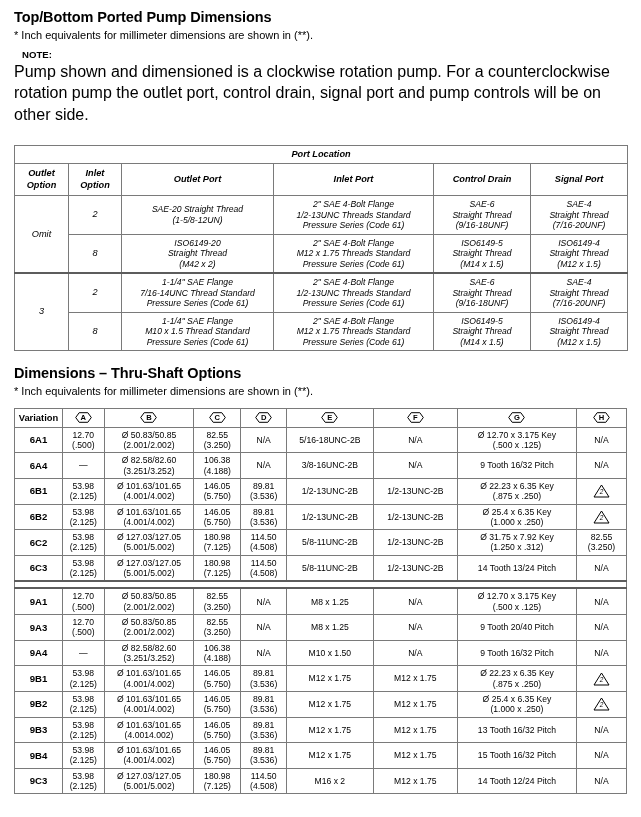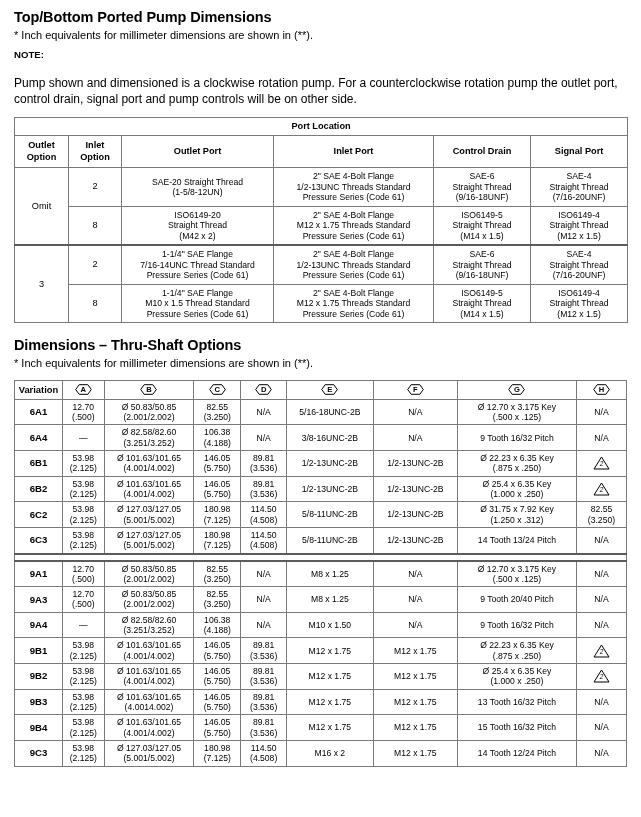--- a/index.html
+++ b/index.html
@@ -33,46 +33,46 @@
     letter-spacing: -0.1px;
   }
   .sub-note {
     font-size: 11px;
     margin: 4px 0 0 0;
     line-height: 1.2;
   }
   .note-label {
     font-size: 9.6px;
     font-weight: bold;
-    margin: 7px 0 0 0;
+    margin: 7px 0 0 8px;
   }
   .note-body {
-    font-size: 12px;
-    margin: 16px 0 0 0;
+    font-size: 16px;
+    margin: 1px 0 0 0;
     line-height: 1.33;
   }
 
   
   table.doc {
     border-collapse: collapse;
     width: 613px;
     table-layout: fixed;
   }
   table.doc td, table.doc th {
     border: 1px solid #7a7a7a;
     padding: 2px 2px;
     font-size: 8.6px;
     text-align: center;
     vertical-align: middle;
     line-height: 1.22;
     font-weight: normal;
   }
 
   
-  .port-wrap { margin-top: 9px; }
+  .port-wrap { margin-top: 20px; font-style: italic; }
   table.port td.title-cell {
     font-weight: bold;
     font-size: 9.2px;
     padding: 3px 0;
   }
   table.port th {
     font-weight: bold;
     font-size: 9.2px;
     padding: 4px 1px;
     line-height: 1.25;

